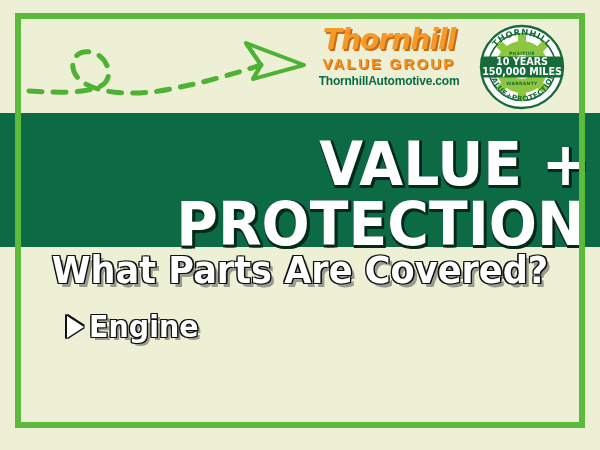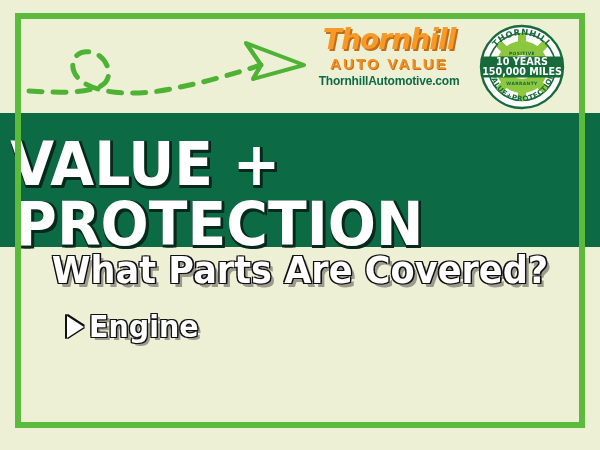--- a/index.html
+++ b/index.html
@@ -119,21 +119,21 @@
   
   .headline {
     position: absolute;
     left: 0;
     top: 113px;
     width: 600px;
     height: 162px;
     z-index: 2;
     display: flex;
     flex-direction: column;
-    align-items: flex-start;
+    align-items: flex-end;
     justify-content: center;
     pointer-events: none;
   }
   .headline-line {
     font-family: "DejaVu Sans", sans-serif;
     font-weight: bold;
     color: #ffffff;
     line-height: 0.92;
     letter-spacing: 0px;
     white-space: nowrap;
@@ -236,21 +236,21 @@
     <div class="flightpath">
       <svg width="290" height="92" viewBox="0 0 290 92">
         <path d="M8,70 C40,72 62,72 78,66 C96,58 86,34 70,31 C52,28 46,46 58,58 C72,72 110,76 150,68 C190,60 215,52 240,44" fill="none" stroke="#4eb335" stroke-width="5" stroke-linecap="round" stroke-dasharray="13 11"></path>
         <path d="M225,22 L283,44 L232,58 L240,44 Z" fill="none" stroke="#4eb335" stroke-width="4" stroke-linejoin="round"></path>
         <path d="M225,22 L240,44 L232,58" fill="none" stroke="#4eb335" stroke-width="4" stroke-linejoin="round"></path>
       </svg>
     </div>
 
     <div class="logo">
       <div class="logo-word">Thornhill</div>
-      <div class="logo-sub">AUTO VALUE</div>
+      <div class="logo-sub">VALUE GROUP</div>
       <div class="logo-url">ThornhillAutomotive.com</div>
     </div>
 
     <div class="seal">
       <svg width="88" height="88" viewBox="0 0 88 88">
         <defs>
           <path id="arcTop" d="M10,46 A34,34 0 0,1 78,46"></path>
           <path id="arcBot" d="M12,46 A32,32 0 0,0 76,46"></path>
         </defs>
         <circle cx="44" cy="44" r="42" fill="#ffffff"></circle>

